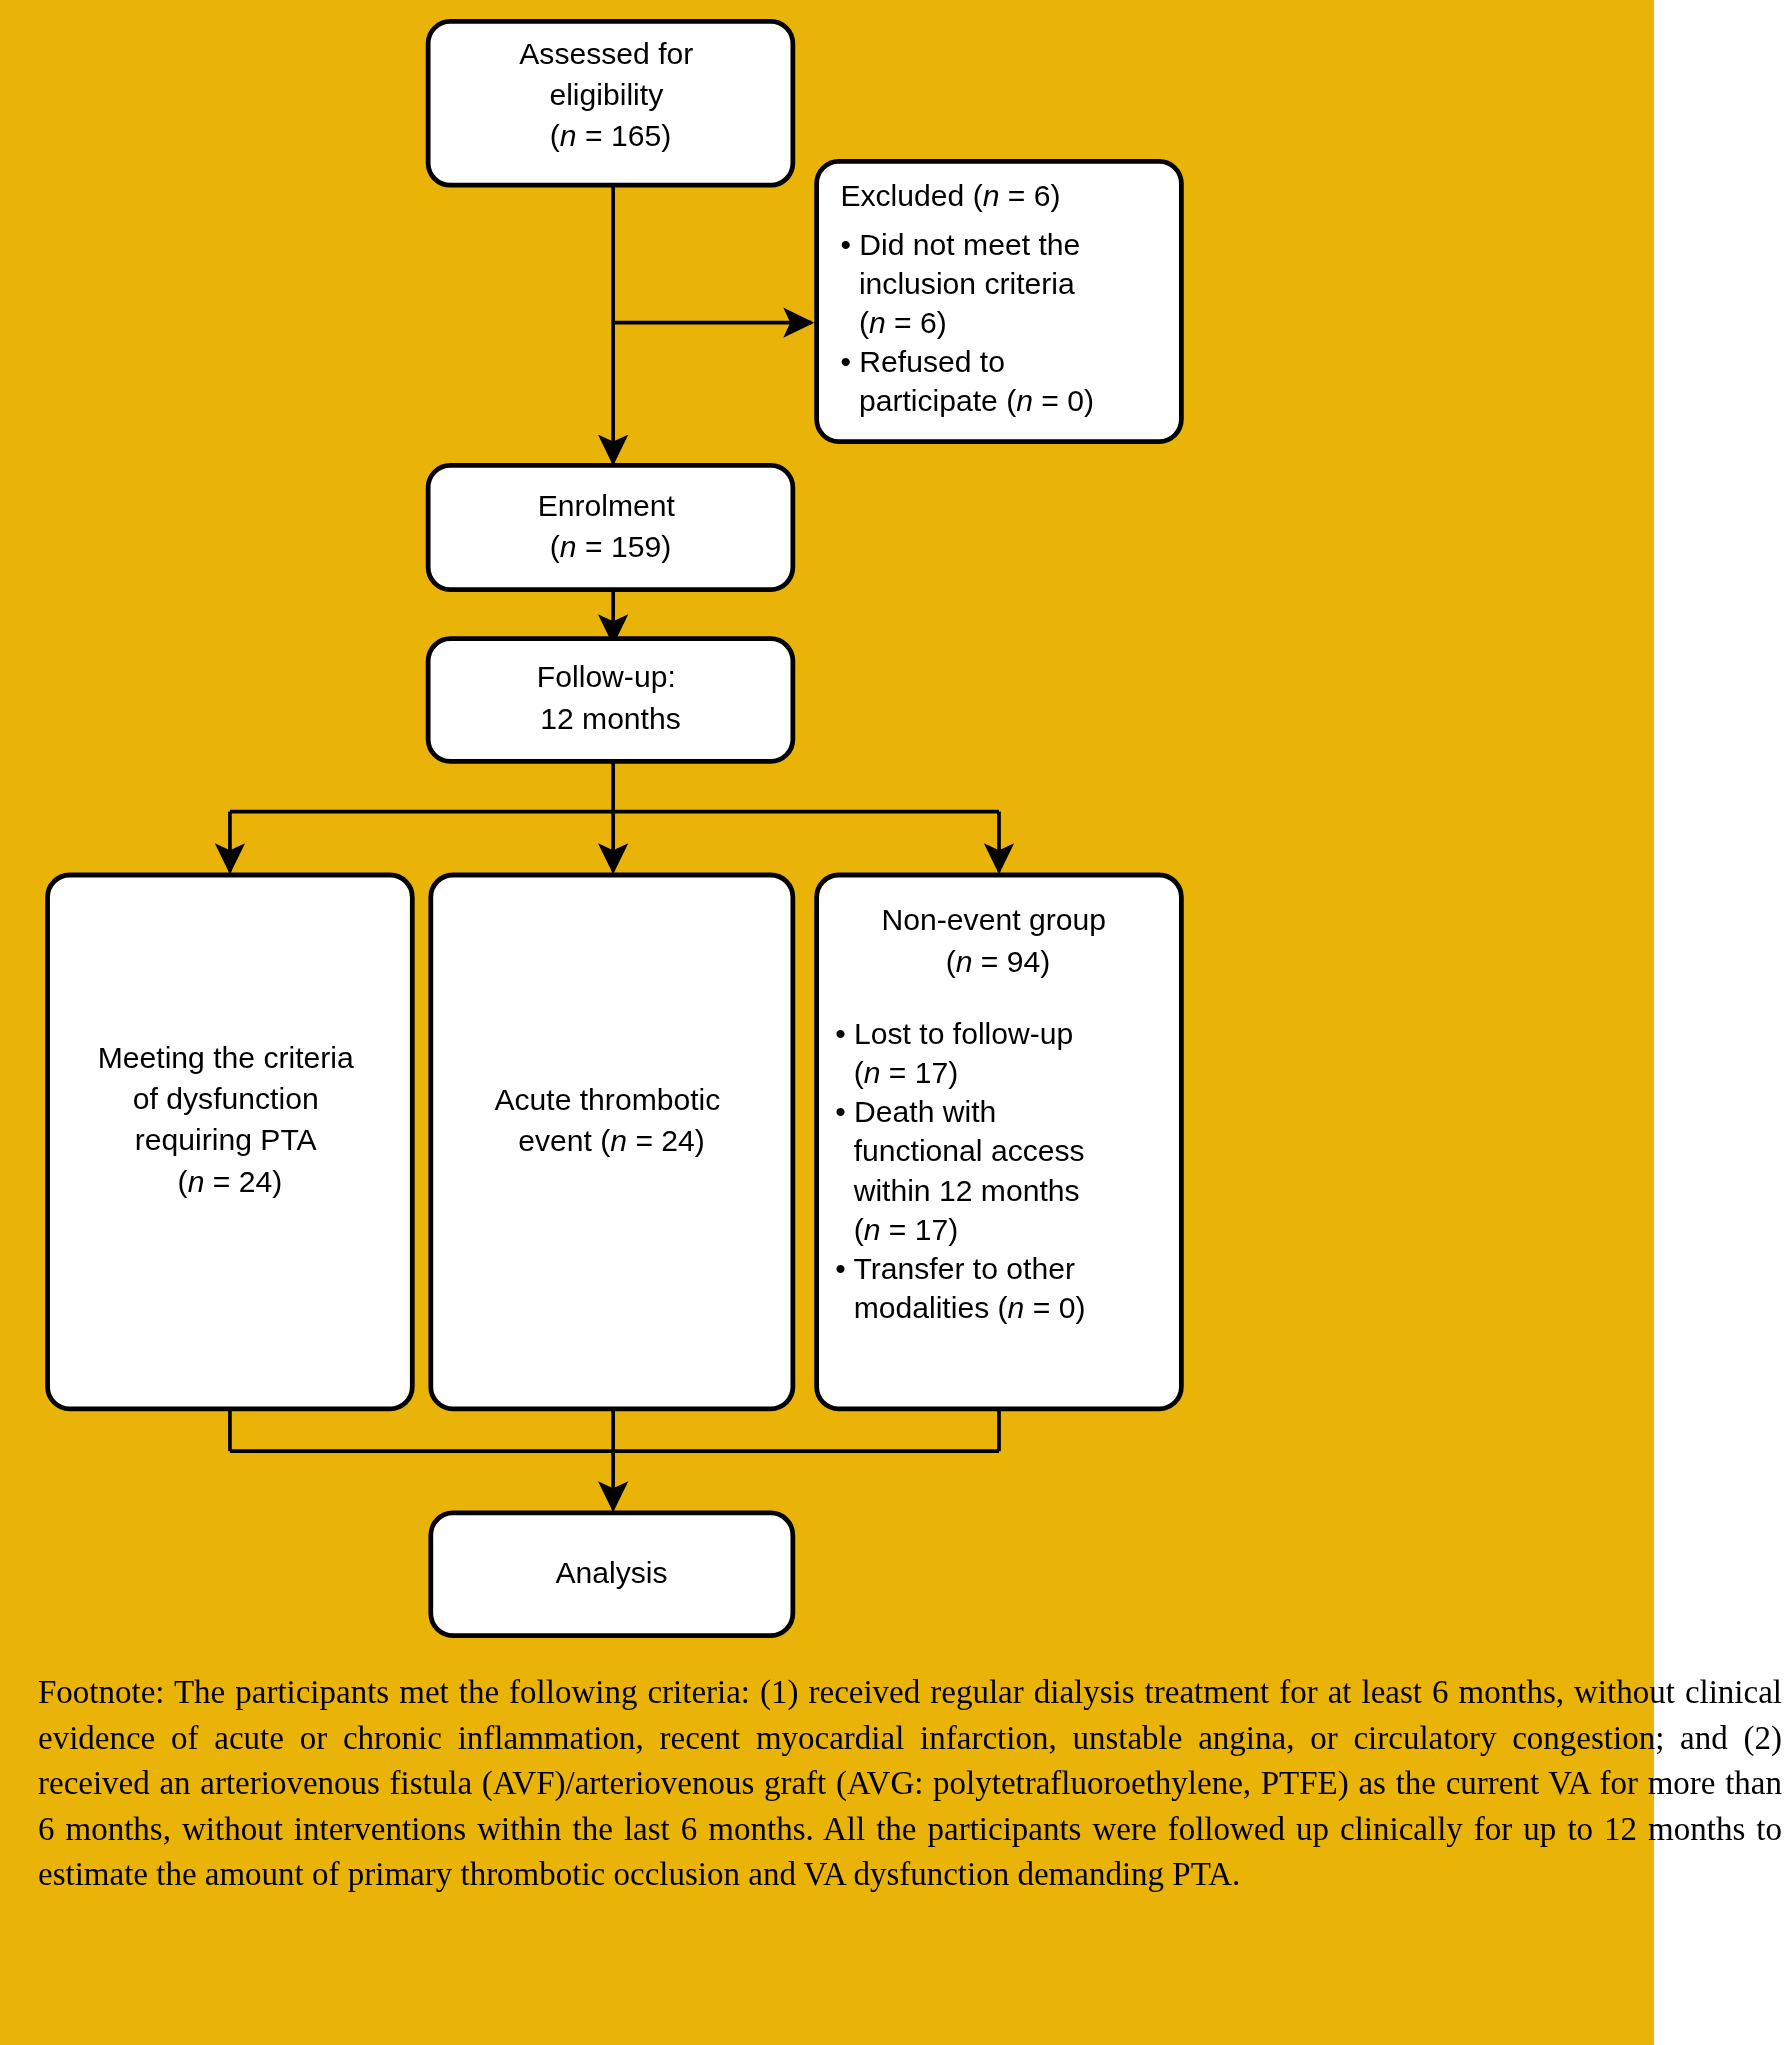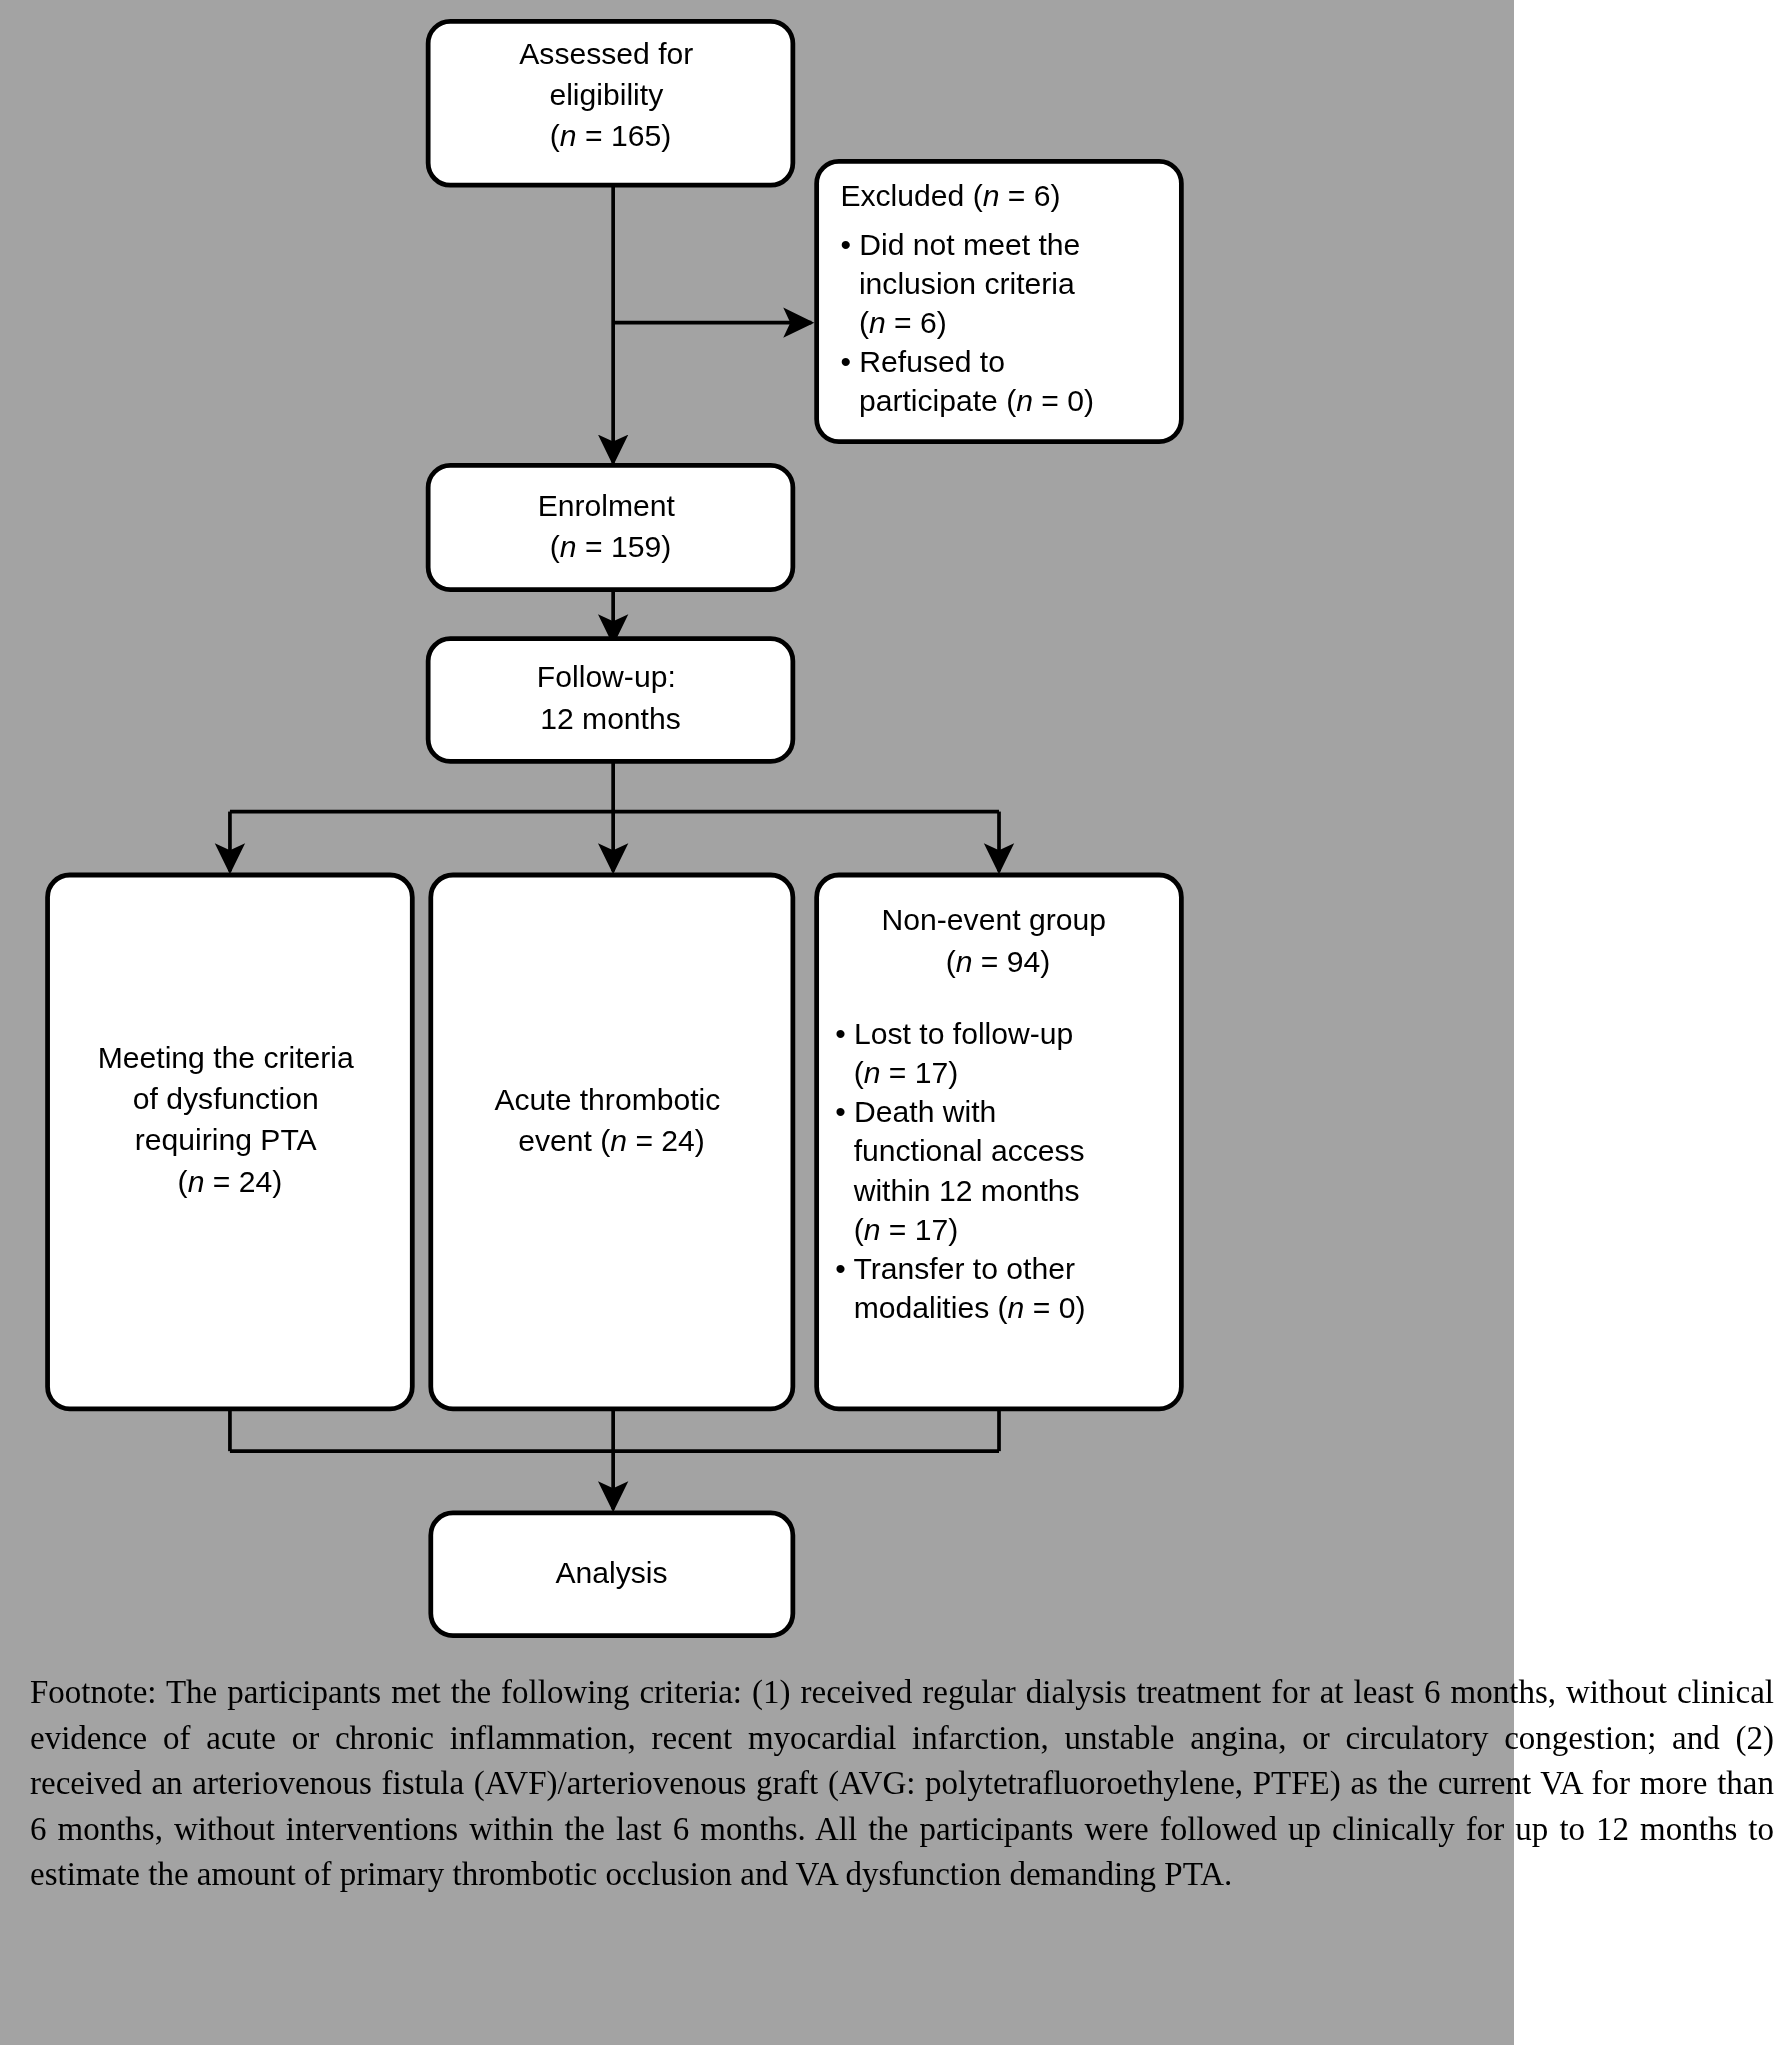--- a/index.html
+++ b/index.html
@@ -10,23 +10,23 @@
   }
   body {
     width: 1785px;
     height: 2046px;
     font-family: "Liberation Sans", sans-serif;
     color: #000000;
     overflow: hidden;
   }
   #figure-root {
     position: relative;
-    width: 1514px;
+    width: 1654px;
     height: 2046px;
-    background: #a3a3a3;
+    background: #eab308;
   }
   svg.flow-canvas {
     position: absolute;
     top: 0;
     left: 0;
     width: 1785px;
     height: 2046px;
     display: block;
   }
   .node-box {
@@ -42,21 +42,21 @@
   .node-text {
     font-family: "Liberation Sans", sans-serif;
     fill: #000000;
     font-size: 57px;
   }
   .node-text tspan.ital {
     font-style: italic;
   }
   .footnote-block {
     position: absolute;
-    left: 30px;
+    left: 38px;
     top: 1670px;
     width: 1744px;
     font-family: "Liberation Serif", serif;
     font-size: 33px;
     line-height: 1.38;
     text-align: justify;
     color: #000000;
     hyphens: manual;
   }
   .footnote-block p {

